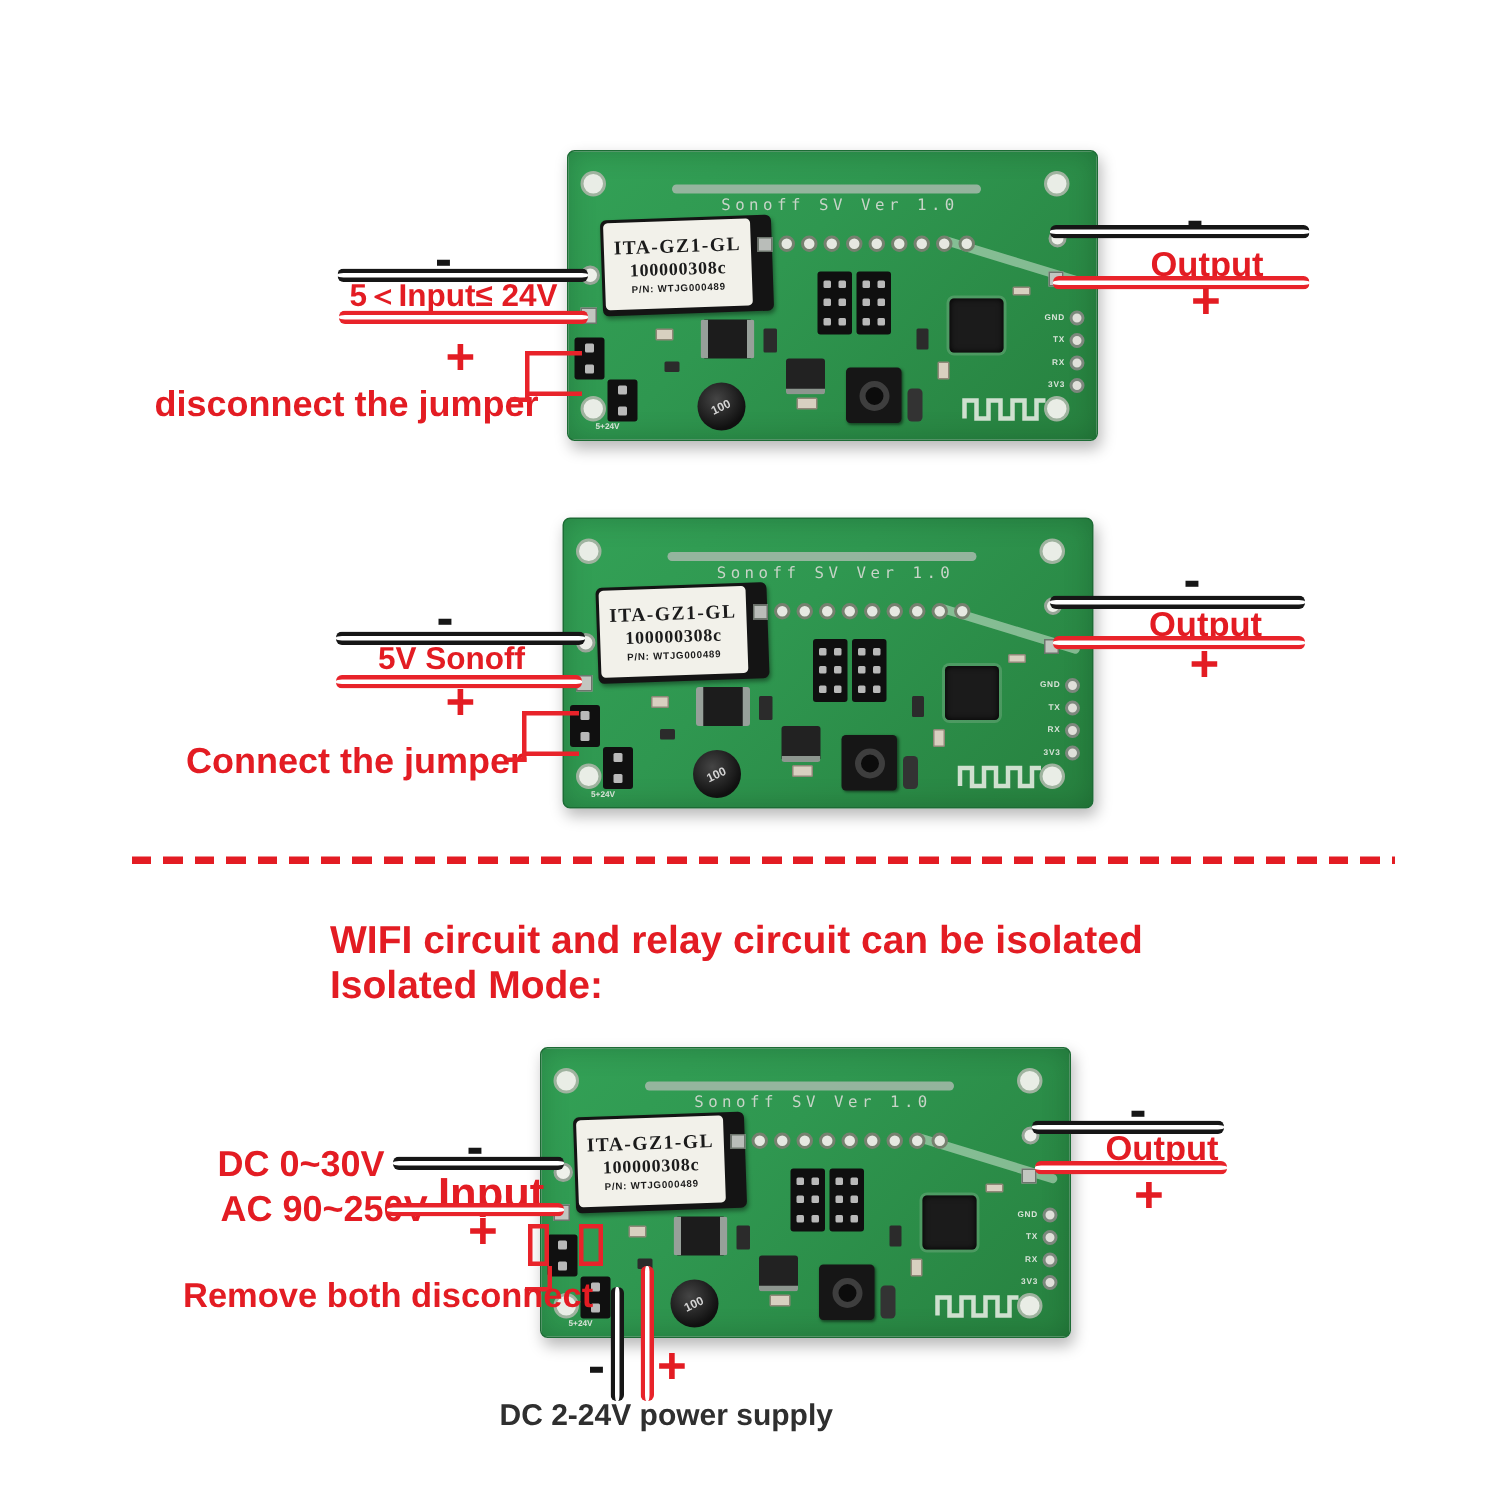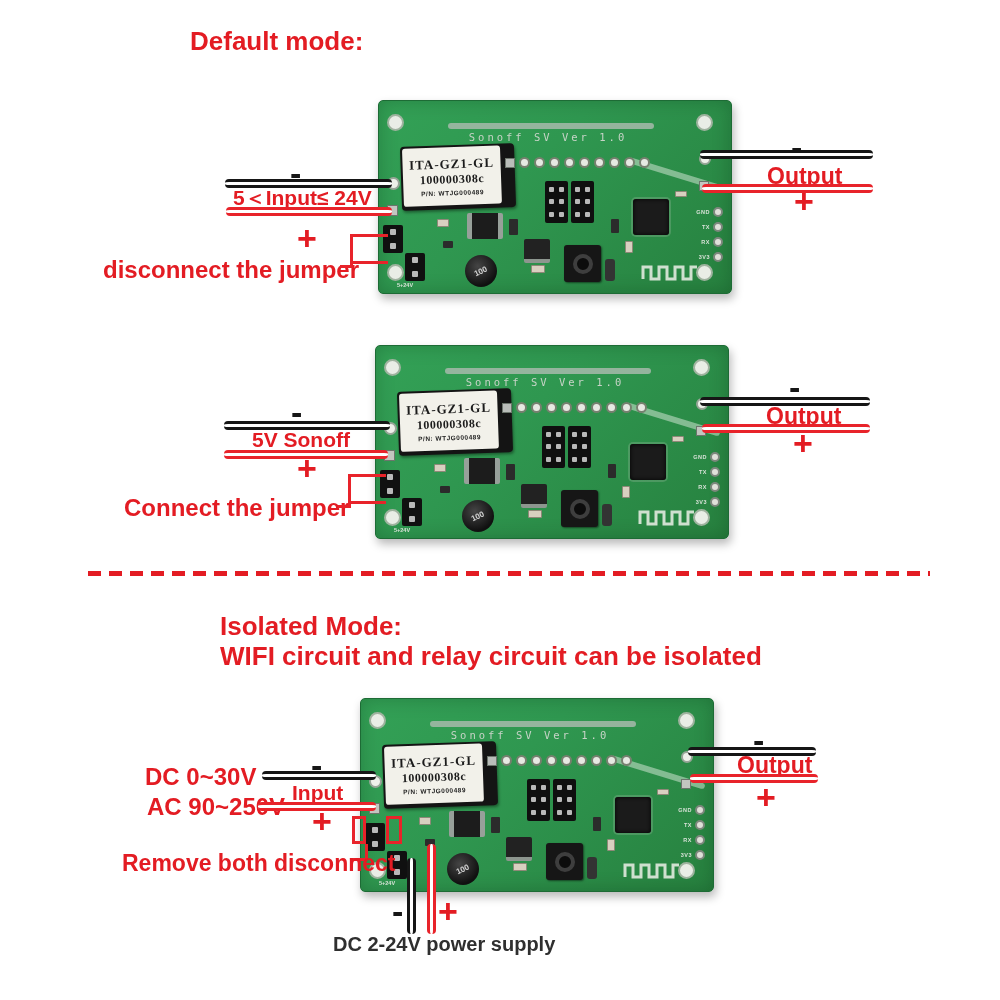--- a/index.html
+++ b/index.html
@@ -24,21 +24,21 @@
   .divider{position:absolute;height:4.5px;
      background:repeating-linear-gradient(90deg,#e31c23 0 13px,transparent 13px 21px);}
   
   .pcb{position:absolute;width:352px;height:192px;border-radius:5px;
        background:linear-gradient(135deg,#33a156 0%,#2f9750 40%,#27813f 100%);
        border:1px solid #1d6b35;box-shadow:2px 5px 10px rgba(0,0,0,.28), inset 0 0 18px rgba(0,40,10,.25);}
   .hole{position:absolute;width:17px;height:17px;border-radius:50%;background:#e9ede6;border:2px solid #9fb39f;box-sizing:border-box;}
   .toptrace{position:absolute;left:69px;top:22px;width:206px;height:6px;background:#a7baab;border-radius:3px;opacity:.85;}
   .diagtrace{position:absolute;left:250px;top:56px;width:98px;height:6px;background:rgba(222,236,222,.5);
        border-radius:3px;transform:rotate(17deg);transform-origin:left center;}
-  .silk{position:absolute;left:84px;top:30px;width:170px;text-align:center;font-family:"DejaVu Sans Mono",monospace;
+  .silk{position:absolute;left:96px;top:30px;width:170px;text-align:center;font-family:"DejaVu Sans Mono",monospace;
        font-size:10.5px;letter-spacing:3px;color:#c8d4c8;}
   .relay{position:absolute;left:22px;top:44px;width:114px;height:64px;background:#141414;border-radius:4px;
        transform:rotate(-2deg);box-shadow:1px 2px 3px rgba(0,0,0,.4);}
   .relay-label{position:absolute;left:2px;top:2px;width:98px;height:58px;background:#f2f1ea;border-radius:3px;
        display:flex;flex-direction:column;justify-content:center;align-items:center;color:#1b1b1b;}
   .relay-label .r1{font-family:"Liberation Serif","DejaVu Serif",serif;font-weight:bold;font-size:13px;letter-spacing:1px;}
   .relay-label .r2{font-family:"Liberation Serif","DejaVu Serif",serif;font-weight:bold;font-size:12px;letter-spacing:.5px;}
   .relay-label .r3{font-size:6.5px;font-weight:bold;margin-top:2px;letter-spacing:.5px;}
   .holerow{position:absolute;left:126px;top:56px;display:flex;gap:4px;align-items:center;}
   .holerow .hpad{width:10px;height:10px;background:#b9bdb9;border:1px solid #6c756c;box-sizing:border-box;}
@@ -74,21 +74,20 @@
   .tan{background:#d8d0c0;border:1px solid #8f8878;box-sizing:border-box;}
   .blk{background:#2b2b2b;}
   .cyl{background:#333;border-radius:3px;}
 </style>
 </head>
 <body>
 
 <div id="canvas">
 
   <div class="title" style="left:190px;top:26px">
-    <div>Default mode:</div>
   </div>
 
   <div class="abs" style="left:378px;top:100px">
   <div class="pcb">
     <div class="hole" style="left:8px;top:13px"></div>
     <div class="hole" style="left:317px;top:13px"></div>
     <div class="hole" style="left:8px;top:163px"></div>
     <div class="hole" style="left:317px;top:163px"></div>
     <div class="toptrace"></div>
     <div class="diagtrace"></div>
@@ -306,22 +305,22 @@
   <div class="bseg" style="left:338px;top:505px;width:13px;height:3px"></div>
   <div class="sign sk" style="left:789px;top:370px">-</div>
   <div class="wire h k" style="left:700px;top:397px;width:170px"></div>
   <div class="lbl" style="left:766px;top:404px;font-size:23px">Output</div>
   <div class="wire h r" style="left:702px;top:424px;width:168px"></div>
   <div class="sign sr" style="left:793px;top:426px">+</div>
 
   <div class="divider" style="left:88px;top:571px;width:842px"></div>
 
   <div class="title" style="left:220px;top:611px">
+    <div>WIFI circuit and relay circuit can be isolated</div>
     <div>Isolated Mode:</div>
-    <div>WIFI circuit and relay circuit can be isolated</div>
   </div>
 
   <div class="abs" style="left:360px;top:698px">
   <div class="pcb">
     <div class="hole" style="left:8px;top:13px"></div>
     <div class="hole" style="left:317px;top:13px"></div>
     <div class="hole" style="left:8px;top:163px"></div>
     <div class="hole" style="left:317px;top:163px"></div>
     <div class="toptrace"></div>
     <div class="diagtrace"></div>
@@ -410,21 +409,21 @@
     <div class="comp blk" style="left:232px;top:118px;width:8px;height:14px"></div>
     <div class="comp tan" style="left:296px;top:90px;width:12px;height:6px"></div>
     <div class="comp cyl" style="left:226px;top:158px;width:10px;height:22px"></div>
     <div class="comp tan" style="left:246px;top:140px;width:8px;height:12px"></div>
     <div class="comp blk" style="left:64px;top:140px;width:10px;height:7px"></div>
   </div>
 </div>
   <div class="lbl" style="left:145px;top:764px;font-size:24px">DC 0~30V</div>
   <div class="sign sk" style="left:311px;top:748px">-</div>
   <div class="wire h k" style="left:262px;top:771px;width:114px"></div>
-  <div class="lbl" style="left:292px;top:781px;font-size:21px">Input</div>
+  <div class="lbl" style="left:292px;top:781px;font-size:29px">Input</div>
   <div class="lbl" style="left:147px;top:794px;font-size:24px">AC 90~250V</div>
   <div class="wire h r" style="left:258px;top:802px;width:118px"></div>
   <div class="sign sr" style="left:312px;top:804px">+</div>
   <div class="rbox" style="left:352px;top:816px;width:14px;height:28px"></div>
   <div class="rbox" style="left:386px;top:816px;width:16px;height:28px"></div>
   <div class="bseg" style="left:365px;top:844px;width:3px;height:16px"></div>
   <div class="bseg" style="left:350px;top:858px;width:17px;height:3px"></div>
   <div class="lbl" style="left:122px;top:851px;font-size:23px">Remove both disconnect</div>
   <div class="sign sk" style="left:753px;top:723px">-</div>
   <div class="wire h k" style="left:688px;top:747px;width:128px"></div>

